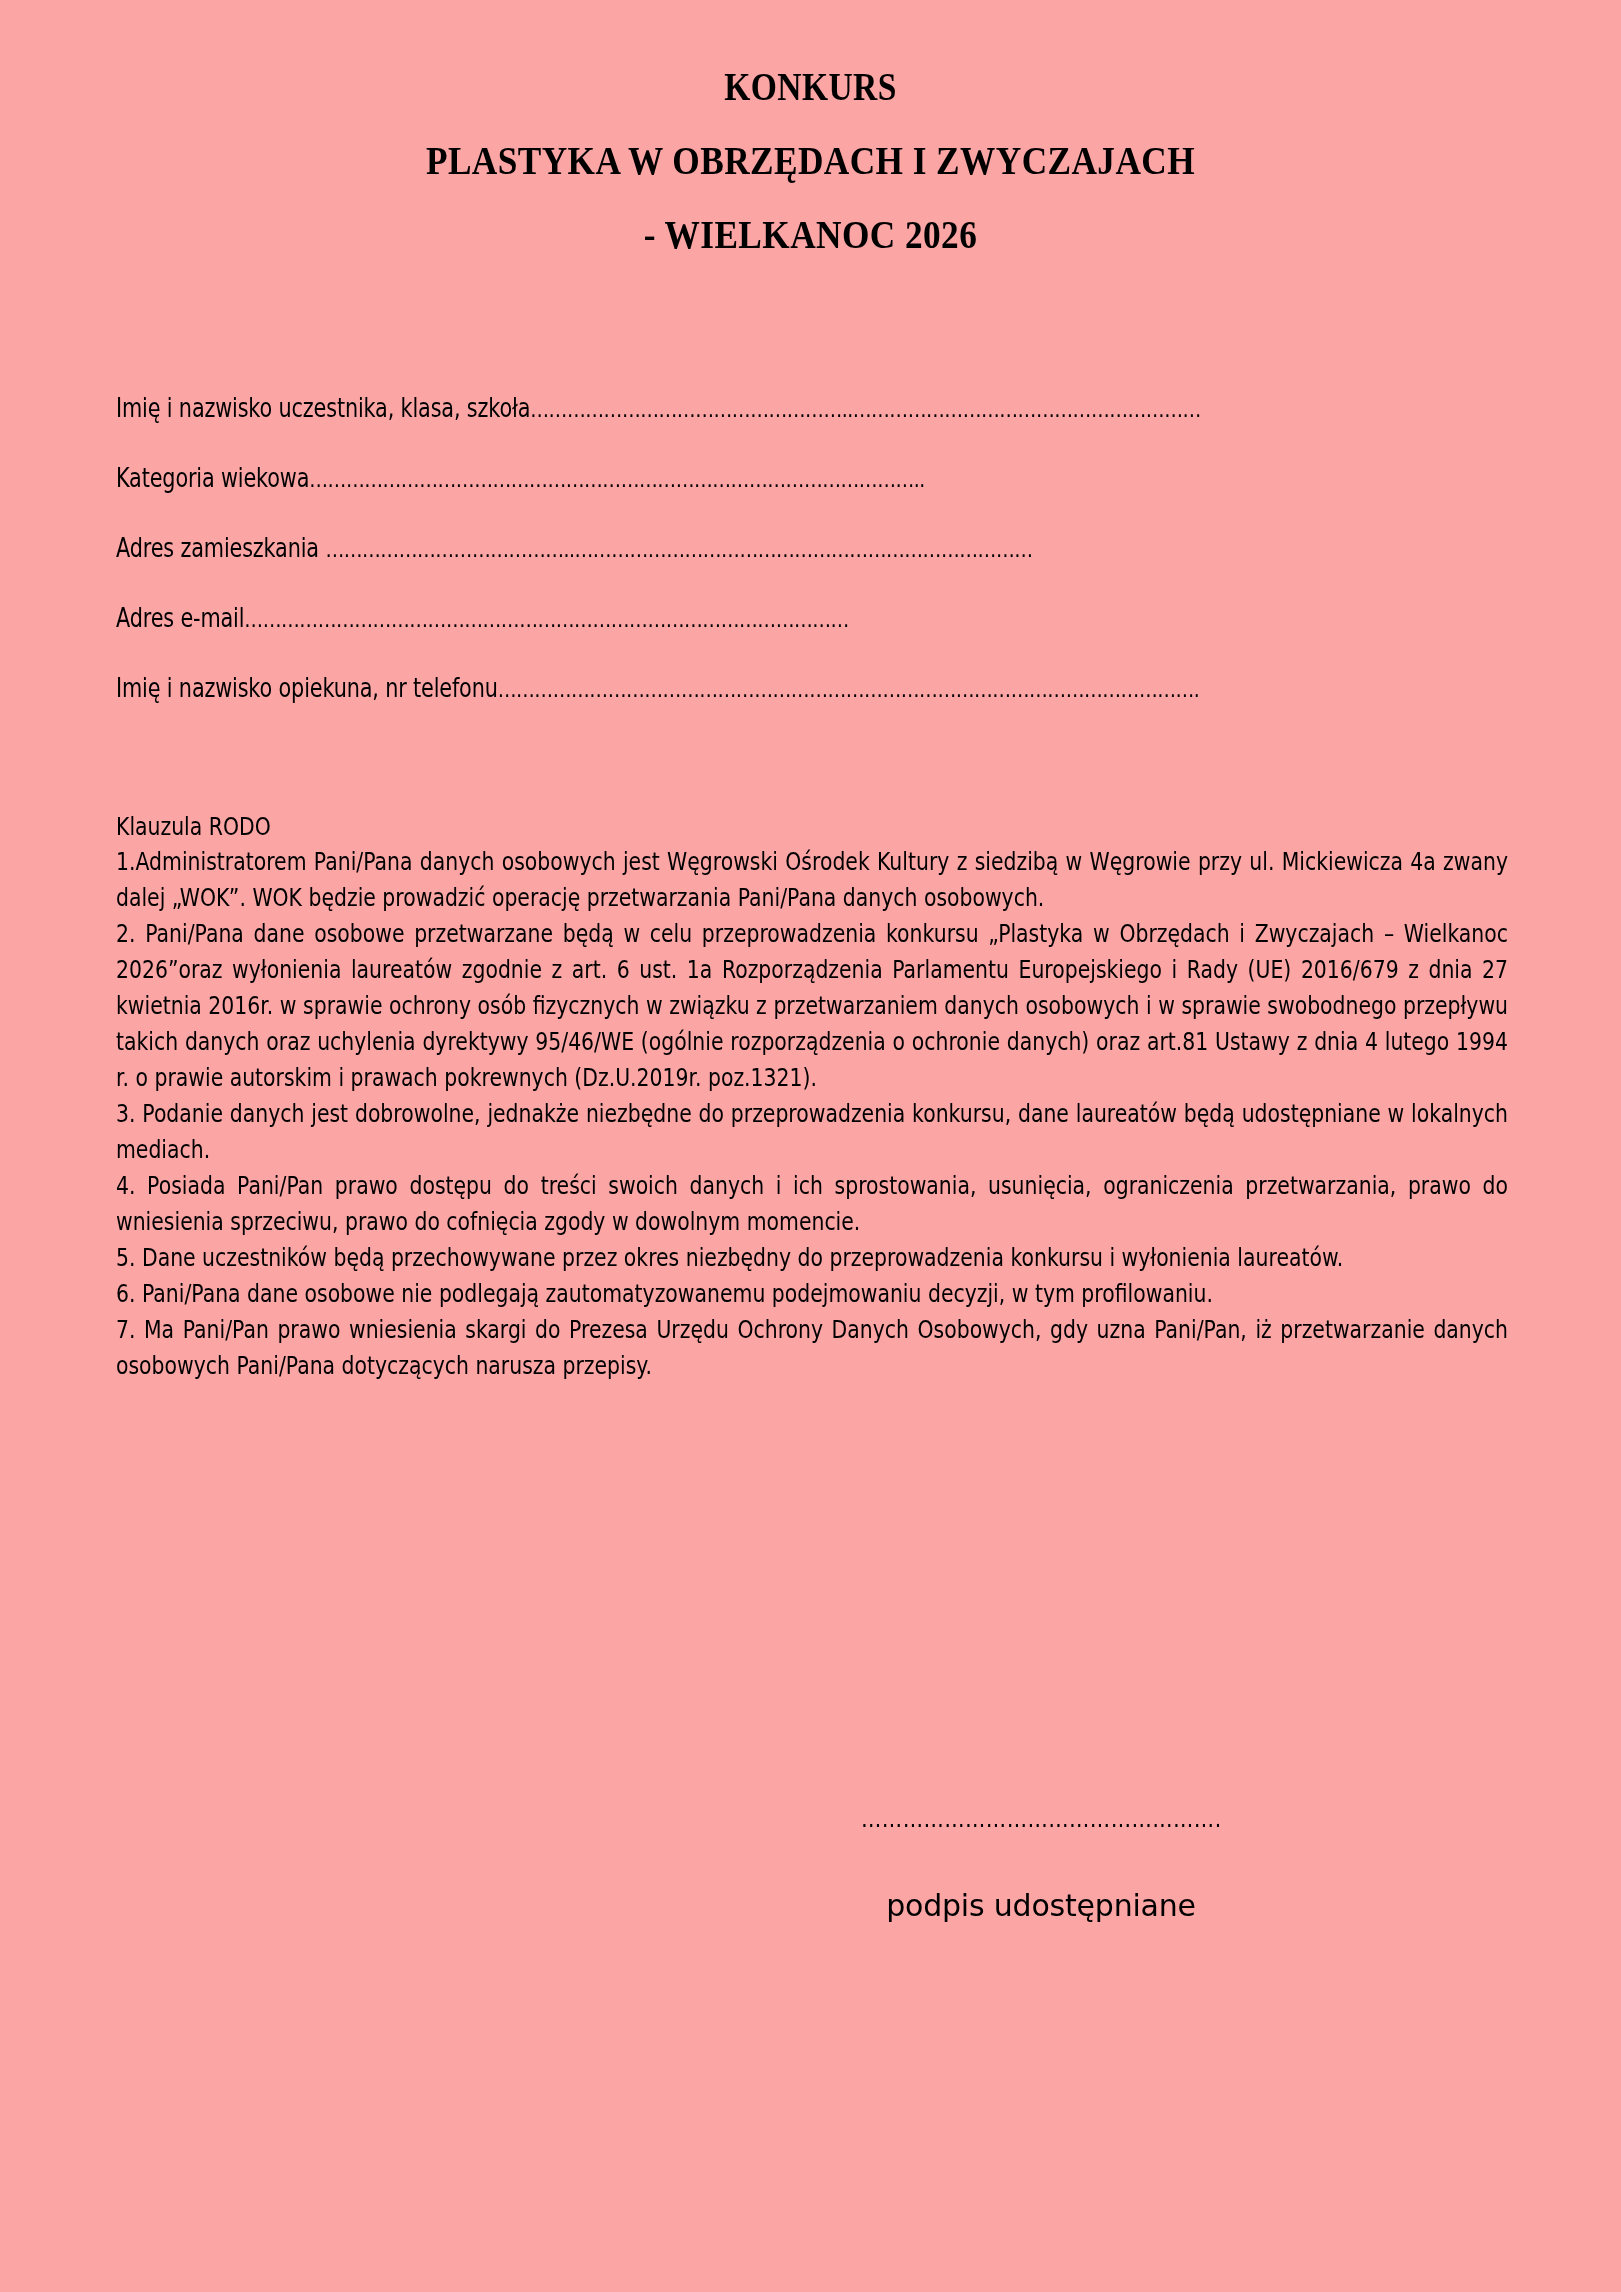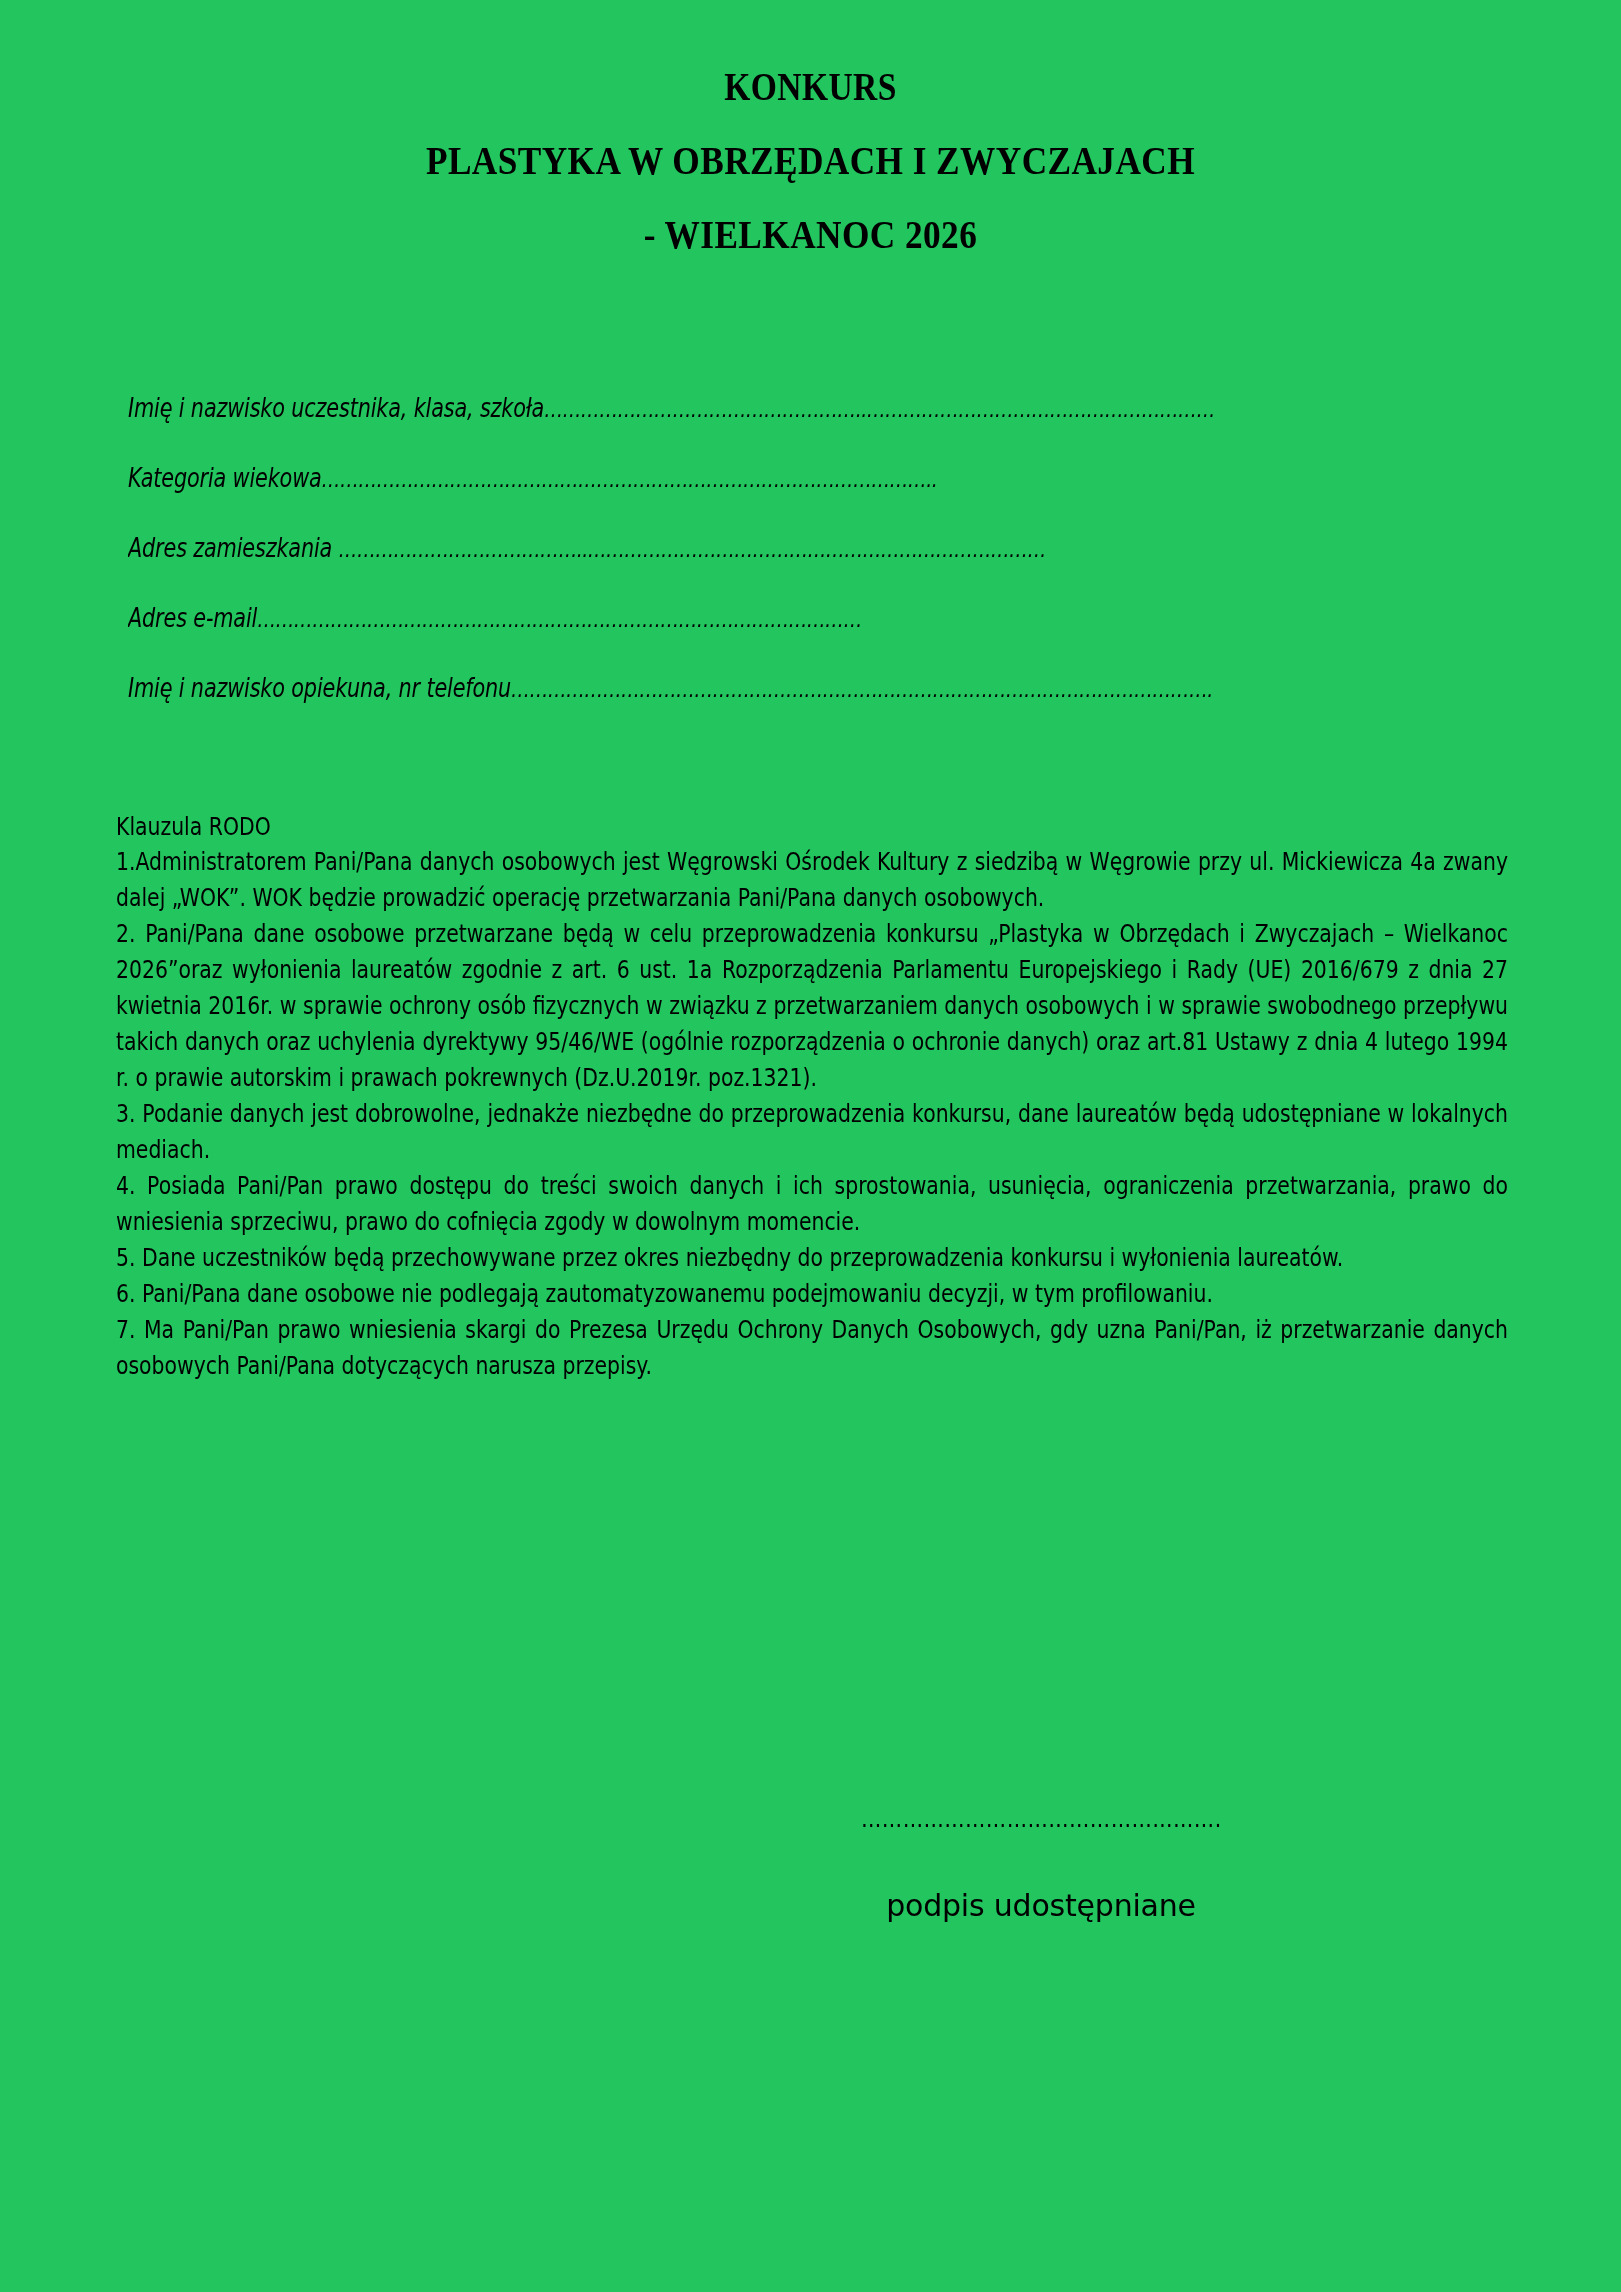--- a/index.html
+++ b/index.html
@@ -12,21 +12,21 @@
     height: 2293px;
     position: relative;
     font-family: "Liberation Sans", sans-serif;
     color: #000000;
     overflow: hidden;
   }
 
   .page {
     position: absolute;
     inset: 0;
-    background: #22c55e;
+    background: #fca5a5;
     padding: 4px;
   }
 
   
   .title-block {
     position: absolute;
     left: 0;
     right: 0;
     top: 61px;
     text-align: center;
@@ -40,24 +40,23 @@
     transform-origin: center center;
     white-space: nowrap;
   }
   .title-1 { font-size: 39px; line-height: 51px; margin-bottom: 21.6px; }
   .title-2 { font-size: 41px; line-height: 53px; margin-bottom: 21.6px; }
   .title-3 { font-size: 41px; line-height: 53px; }
 
   
   .fields {
     position: absolute;
-    left: 128px;
+    left: 116px;
     right: 116px;
     top: 392px;
-    font-style: italic;
   }
   .field-row {
     font-family: "DejaVu Sans", sans-serif;
     font-size: 26px;
     line-height: 33px;
     letter-spacing: -0.2px;
     transform: scaleX(0.80);
     transform-origin: left center;
     width: 125%;
     white-space: nowrap;

